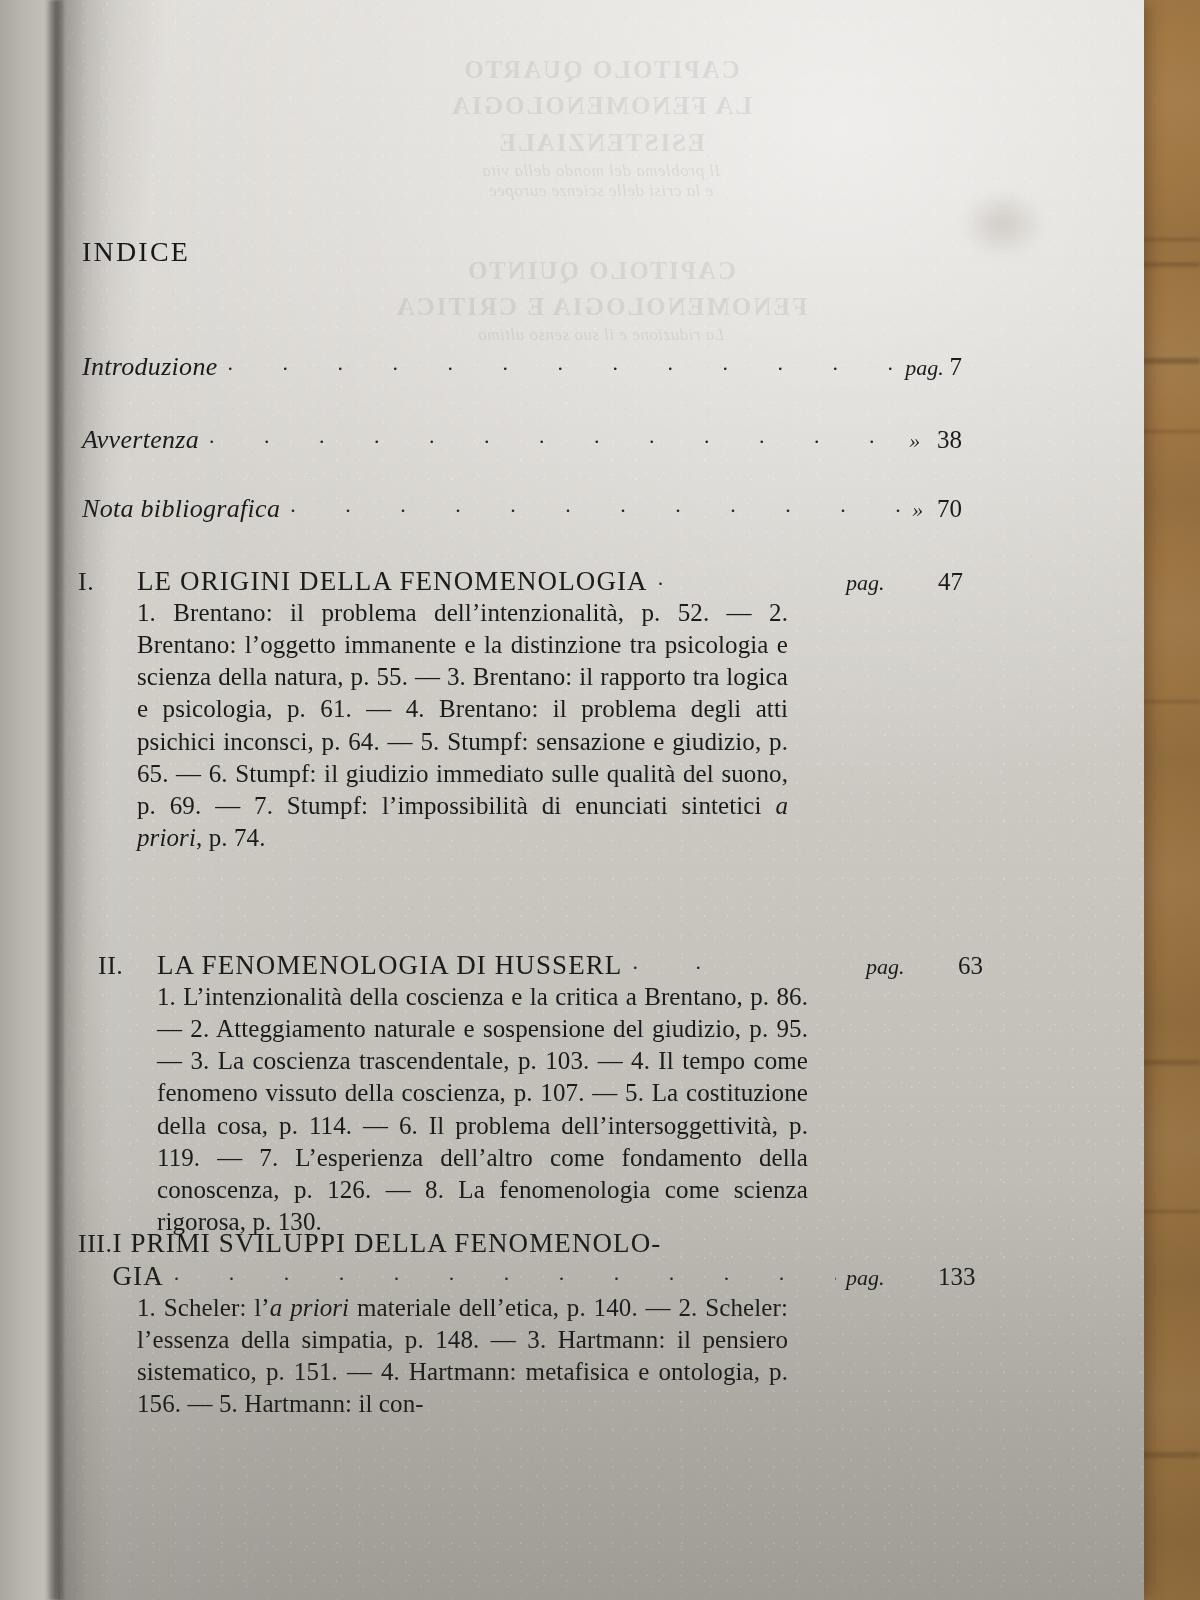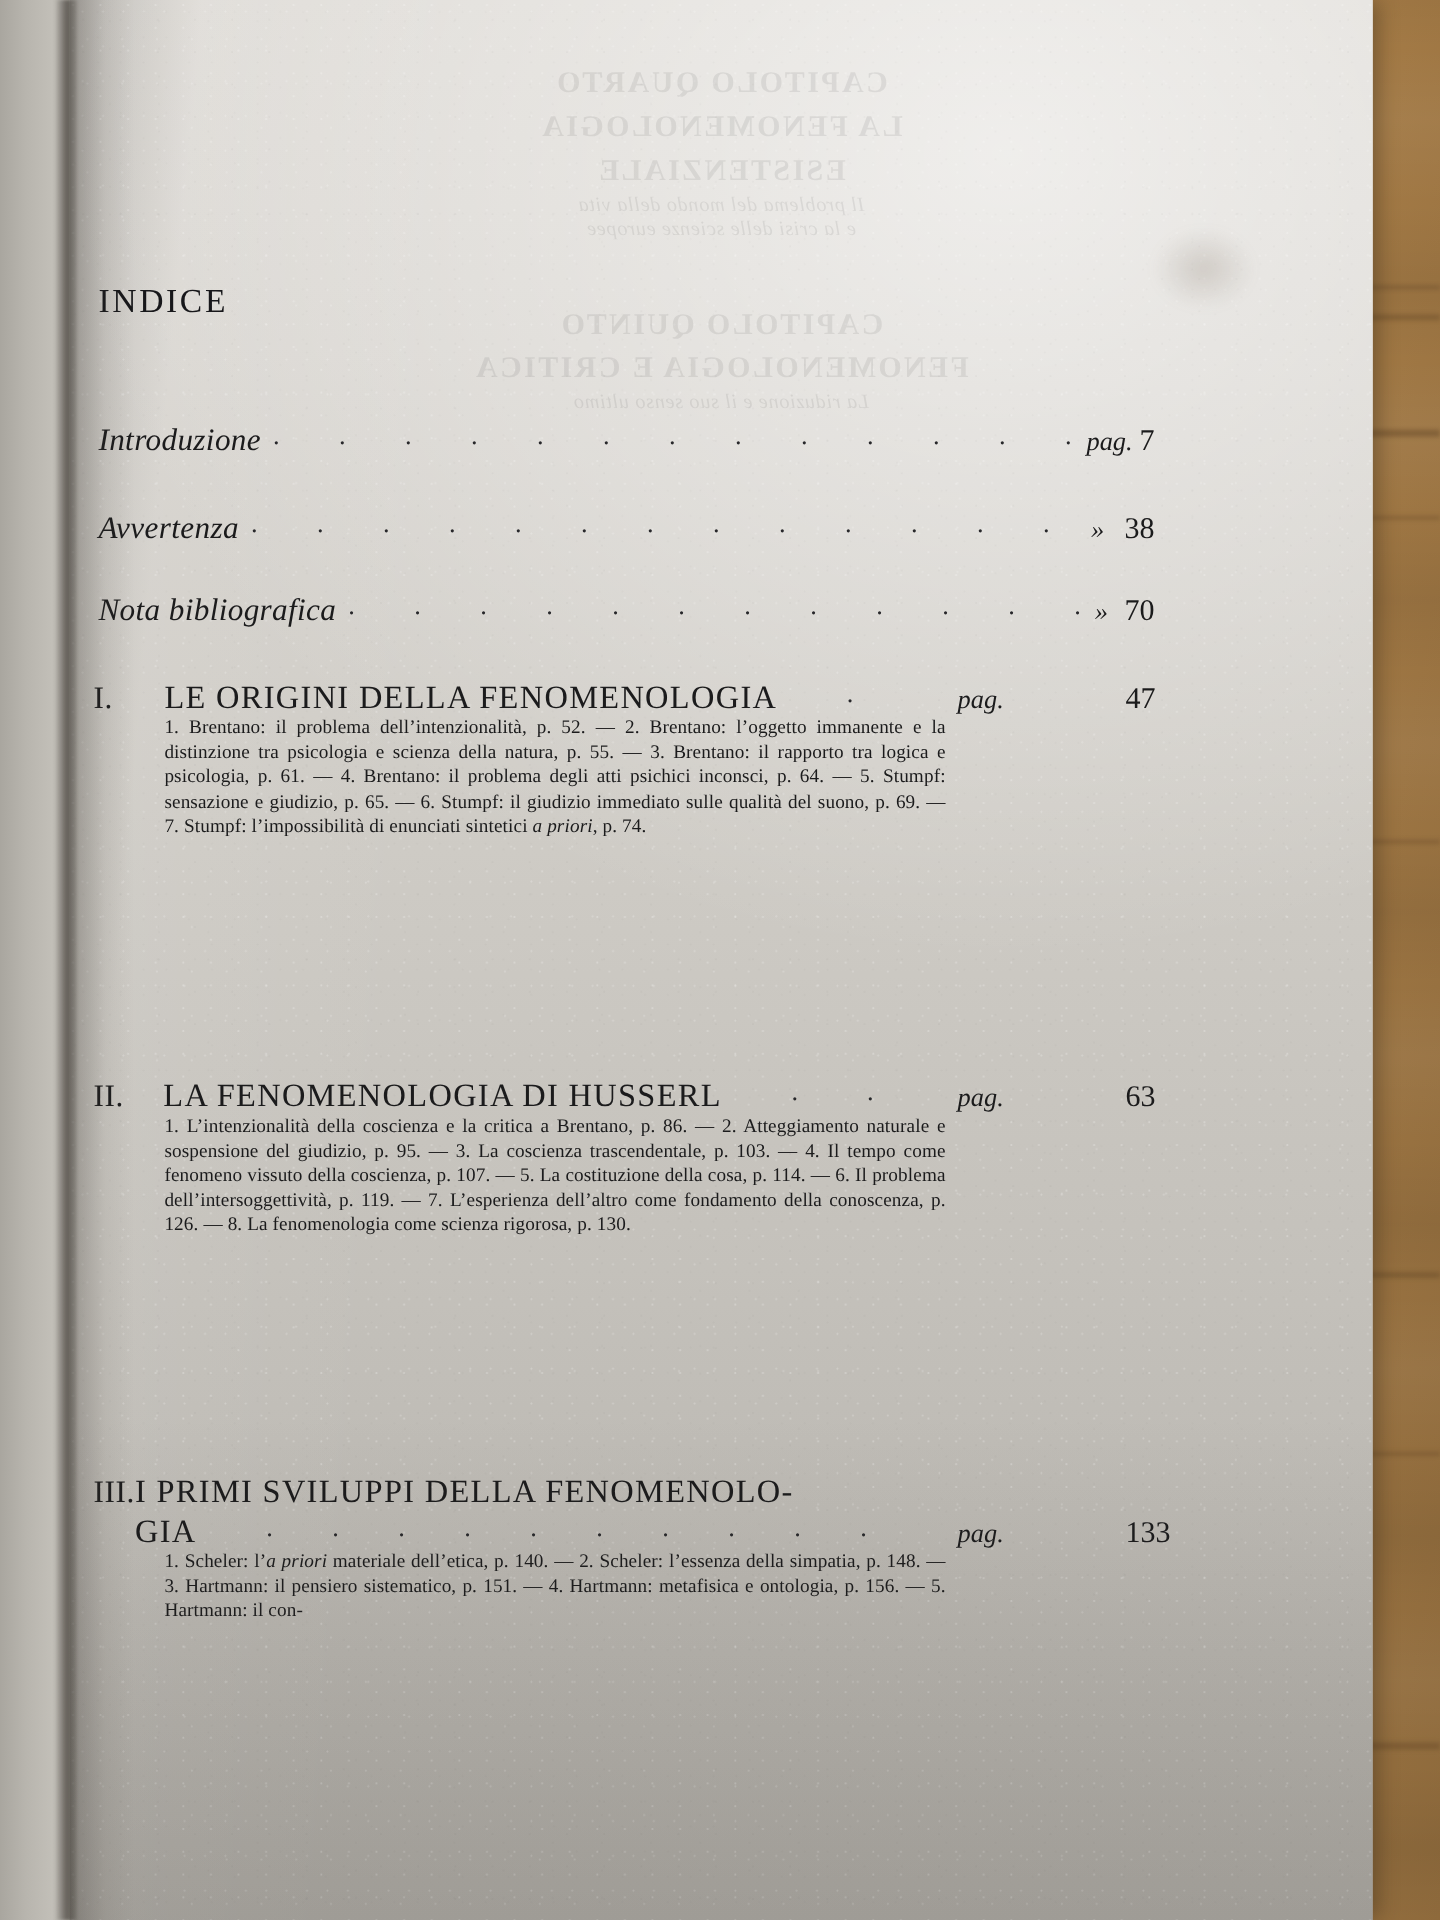--- a/index.html
+++ b/index.html
@@ -172,21 +172,21 @@
     align-items: baseline;
     padding-left: 78px;
   }
   .ch-roman {
     width: 59px;
     font-size: 26px;
     white-space: nowrap;
     letter-spacing: 0.5px;
   }
   .ch-title-wrap { flex: 1 1 auto; min-width: 0; }
-  .ch-title-line { display: flex; align-items: baseline; gap: 48px; }
+  .ch-title-line { display: flex; align-items: baseline; }
   .ch-title {
     font-size: 27px;
     letter-spacing: 1.1px;
     white-space: nowrap;
   }
   .ch-title-stretch {
     font-size: 27px;
     letter-spacing: 1.1px;
     white-space: nowrap;
     flex: 1 1 auto;
@@ -205,21 +205,21 @@
     font-size: 25px;
     width: 62px;
     text-align: left;
     white-space: nowrap;
     flex: 0 0 auto;
   }
 
   .ch-body {
     margin-left: 137px;
     margin-right: 212px;
-    font-size: 16px;
+    font-size: 25px;
     line-height: 1.285;
     text-align: justify;
     text-justify: inter-word;
     letter-spacing: 0.1px;
   }
   .ch-body i { font-style: italic; }
 
   
   #left-shade {
     position: absolute;
@@ -303,21 +303,21 @@
             <span class="ch-title">LE ORIGINI DELLA FENOMENOLOGIA</span>
             <span class="leader" style="letter-spacing:26px;">.</span>
             <span class="ch-pag">pag.</span>
             <span class="ch-num">47</span>
           </span>
         </span>
       </div>
       <div class="ch-body">1. Brentano: il problema dell’intenzionalità, p. 52. — 2. Brentano: l’oggetto immanente e la distinzione tra psicologia e scienza della natura, p. 55. — 3. Brentano: il rapporto tra logica e psicologia, p. 61. — 4. Brentano: il problema degli atti psichici inconsci, p. 64. — 5. Stumpf: sensazione e giudizio, p. 65. — 6. Stumpf: il giudizio immediato sulle qualità del suono, p. 69. — 7. Stumpf: l’impossibilità di enunciati sintetici <i>a priori</i>, p. 74.</div>
     </div>
 
-    <div class="chapter" style="top:898px;">
+    <div class="chapter" style="top:950px;padding-left:20px;">
       <div class="ch-headline">
         <span class="ch-roman">II.</span>
         <span class="ch-title-wrap">
           <span class="ch-title-line">
             <span class="ch-title">LA FENOMENOLOGIA DI HUSSERL</span>
             <span class="leader" style="letter-spacing:26px;">. .</span>
             <span class="ch-pag">pag.</span>
             <span class="ch-num">63</span>
           </span>
         </span>

